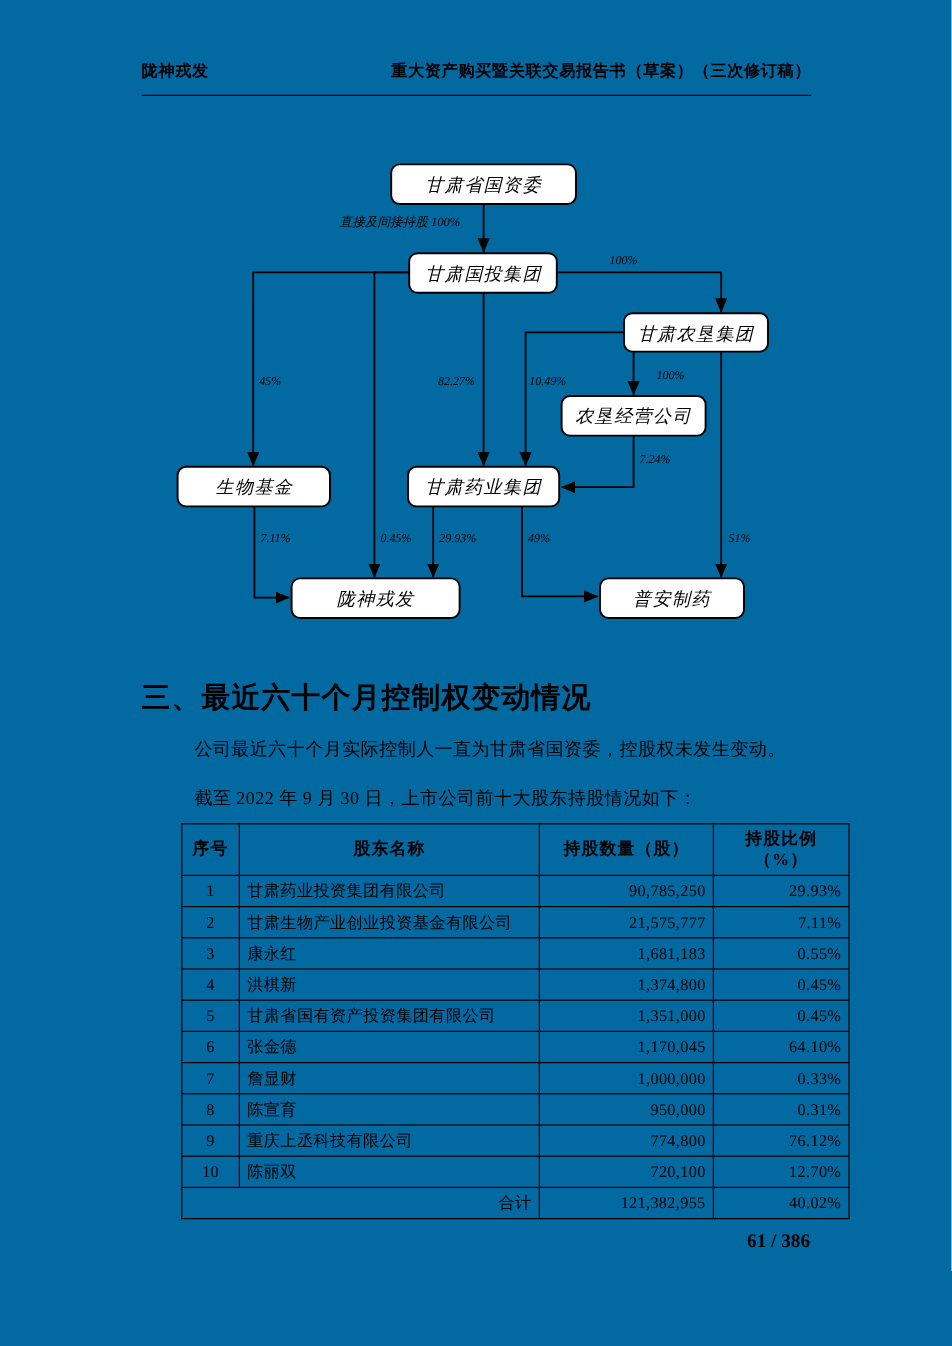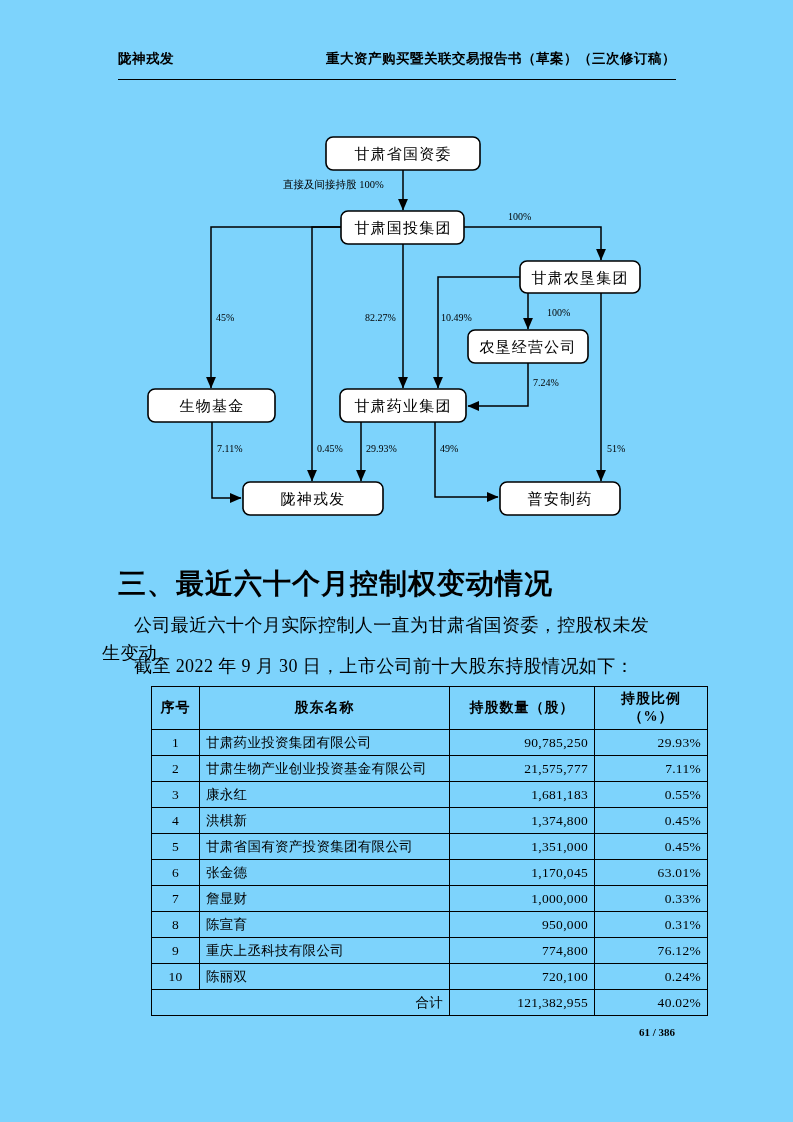--- a/index.html
+++ b/index.html
@@ -4,21 +4,21 @@
 <style>
   html, body {
     margin: 0;
     padding: 0;
     background: #ffffff;
   }
   .page {
     position: relative;
     width: 793px;
     height: 1122px;
-    background: #7dd3fc;
+    background: #0369a1;
     font-family: "Liberation Serif", "DejaVu Serif", serif;
     color: #000000;
     overflow: hidden;
   }
 
   
   .header {
     position: absolute;
     left: 118px;
     top: 50px;
@@ -39,20 +39,21 @@
     border-top: 1.6px solid #000;
   }
 
   
   .diagram {
     position: absolute;
     left: 0;
     top: 0;
     width: 793px;
     height: 560px;
+    font-style: italic;
   }
   .diagram svg { display: block; }
 
   .node-label {
     font-family: "Liberation Serif", "DejaVu Serif", serif;
     font-size: 15px;
     letter-spacing: 1.2px;
   }
   .edge-label {
     font-family: "Liberation Serif", "DejaVu Serif", serif;
@@ -61,32 +62,32 @@
   .edge-label-cn {
     font-family: "Liberation Serif", "DejaVu Serif", serif;
     font-size: 10.5px;
   }
 
   
   .section-heading {
     position: absolute;
     left: 118px;
     top: 565px;
-    font-size: 28px;
+    font-size: 24px;
     font-weight: bold;
     letter-spacing: 1px;
     font-family: "Liberation Sans", "DejaVu Sans", sans-serif;
   }
 
   
   .para {
     position: absolute;
-    left: 102px;
+    left: 130px;
     width: 560px;
-    font-size: 18px;
+    font-size: 15px;
     line-height: 28px;
     text-indent: 32px;
     letter-spacing: 0.4px;
   }
   .para-1 { top: 611px; }
   .para-2 { top: 652px; }
 
   
   .table-wrap {
     position: absolute;
@@ -137,21 +138,21 @@
   table.holders th:last-child,
   table.holders td:last-child { border-right: 1.6px solid #000; border-radius: 16px; }
 
   
   .footer {
     position: absolute;
     left: 0;
     top: 1026px;
     width: 675px;
     text-align: right;
-    font-size: 11px;
+    font-size: 16px;
     font-weight: bold;
     font-family: "Liberation Serif", "DejaVu Serif", serif;
   }
 </style>
 </head>
 <body>
 
 <div class="page">
 
   <div class="header">
@@ -283,21 +284,21 @@
         <tr>
           <td class="idx">5</td>
           <td class="name">甘肃省国有资产投资集团有限公司</td>
           <td class="qty">1,351,000</td>
           <td class="pct">0.45%</td>
         </tr>
         <tr>
           <td class="idx">6</td>
           <td class="name">张金德</td>
           <td class="qty">1,170,045</td>
-          <td class="pct">63.01%</td>
+          <td class="pct">64.10%</td>
         </tr>
         <tr>
           <td class="idx">7</td>
           <td class="name">詹显财</td>
           <td class="qty">1,000,000</td>
           <td class="pct">0.33%</td>
         </tr>
         <tr>
           <td class="idx">8</td>
           <td class="name">陈宣育</td>
@@ -307,21 +308,21 @@
         <tr>
           <td class="idx">9</td>
           <td class="name">重庆上丞科技有限公司</td>
           <td class="qty">774,800</td>
           <td class="pct">76.12%</td>
         </tr>
         <tr>
           <td class="idx">10</td>
           <td class="name">陈丽双</td>
           <td class="qty">720,100</td>
-          <td class="pct">0.24%</td>
+          <td class="pct">12.70%</td>
         </tr>
         <tr class="total-row">
           <td class="total-label" colspan="2">合计</td>
           <td class="qty">121,382,955</td>
           <td class="pct">40.02%</td>
         </tr>
       </tbody>
     </table>
   </div>
 

